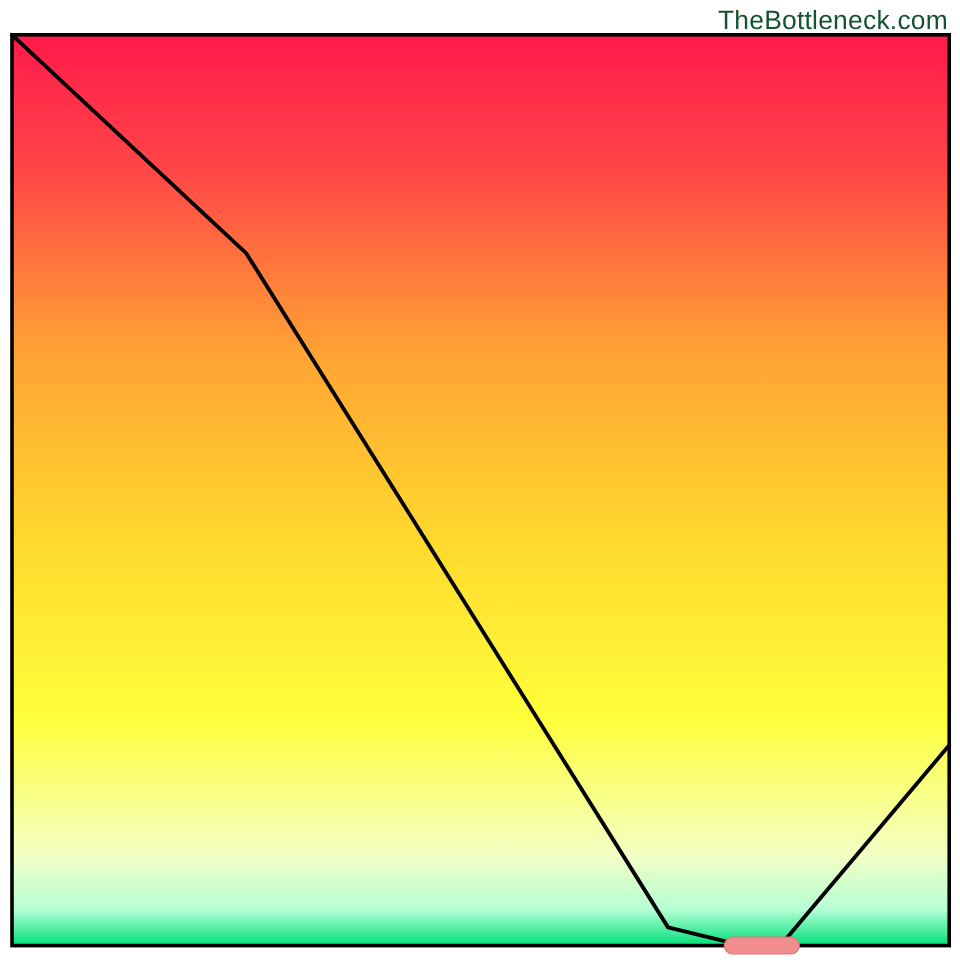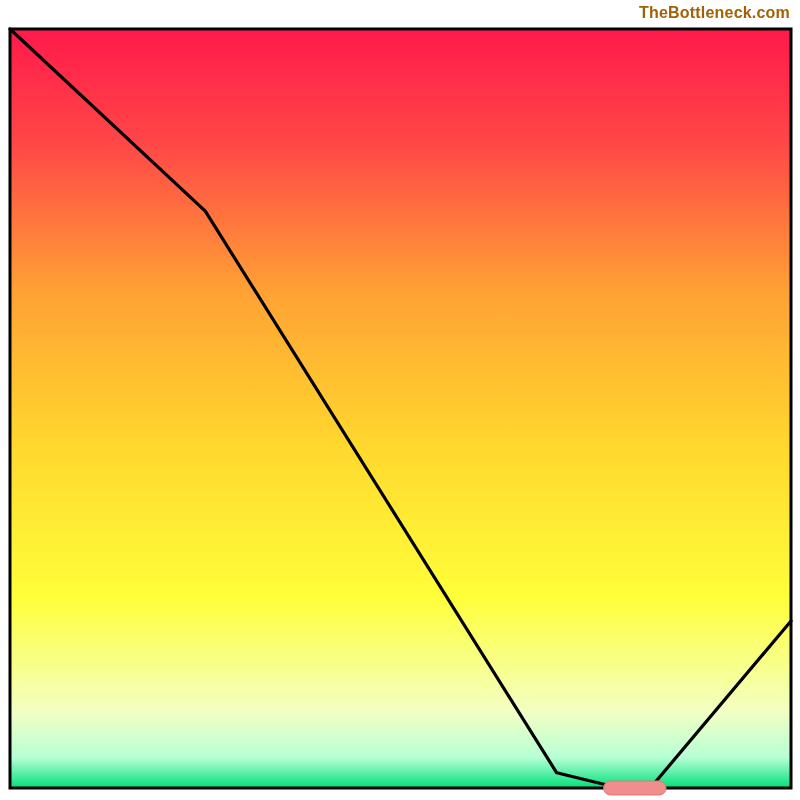--- a/index.html
+++ b/index.html
@@ -13,23 +13,23 @@
   }
   .stage {
     position: relative;
     width: 800px;
     height: 800px;
   }
   .watermark {
     position: absolute;
     top: 4px;
     right: 10px;
-    font-size: 16px;
-    font-weight: 700;
-    color: #a16207;
+    font-size: 22px;
+    font-weight: 400;
+    color: #14532d;
     letter-spacing: 0.2px;
   }
   svg.chart {
     position: absolute;
     display: block;
   }
 </style>
 </head>
 <body>
 

